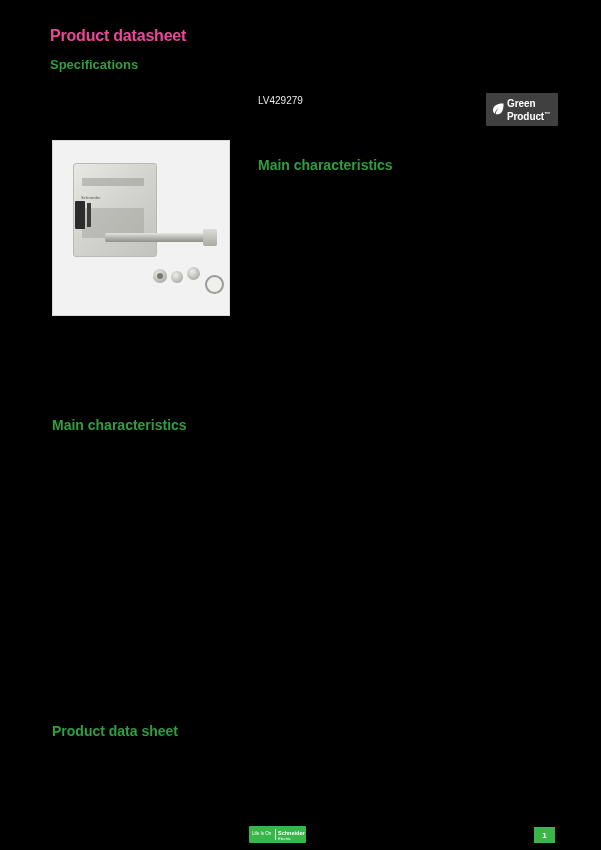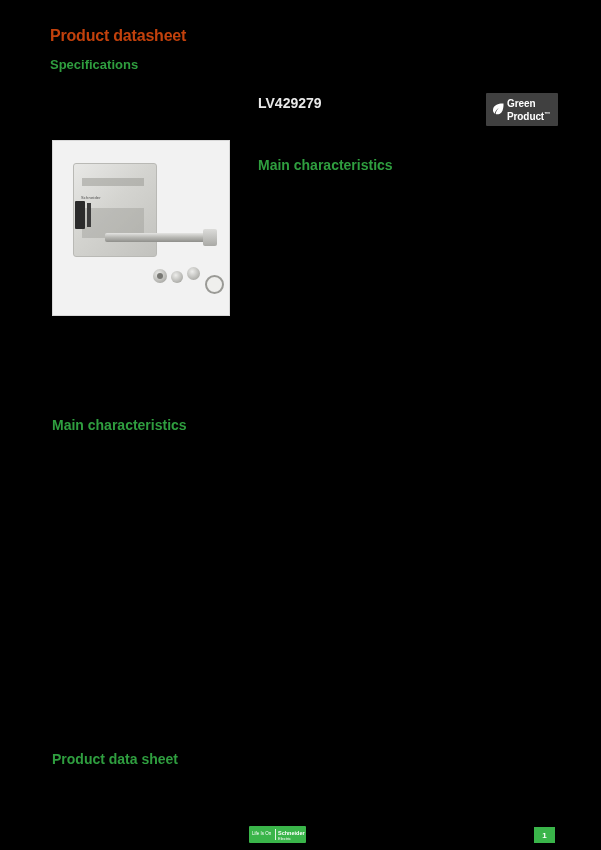--- a/index.html
+++ b/index.html
@@ -24,42 +24,42 @@
     background: #000000;
   }
 
   
   .doc-title {
     position: absolute;
     left: 50px;
     top: 28px;
     font-size: 16px;
     font-weight: bold;
-    color: #c2410c;
+    color: #ec4899;
     letter-spacing: -0.2px;
     line-height: 1.05;
     white-space: nowrap;
   }
   .doc-subtitle {
     position: absolute;
     left: 50px;
     top: 58px;
     font-size: 13px;
     font-weight: bold;
     color: #2f9e3f;
     line-height: 1.1;
     white-space: nowrap;
   }
 
   .ref-code {
     position: absolute;
     left: 258px;
     top: 95px;
-    font-size: 14px;
-    font-weight: bold;
+    font-size: 10px;
+    font-weight: normal;
     color: #e9e9e9;
     white-space: nowrap;
   }
 
   
   .green-premium {
     position: absolute;
     left: 486px;
     top: 93px;
     width: 72px;
@@ -196,21 +196,21 @@
   
   .section-heading {
     position: absolute;
     font-size: 14px;
     font-weight: bold;
     color: #2f9e3f;
     white-space: nowrap;
   }
   .sh-main { left: 258px; top: 157px; }
   .sh-left-1 { left: 52px; top: 417px; }
-  .sh-left-2 { left: 52px; top: 723px; margin-top: 28px; }
+  .sh-left-2 { left: 52px; top: 723px; }
 
   
   .body-block {
     position: absolute;
     color: #0a0a0a;
     font-size: 7px;
     line-height: 9px;
   }
   .bb-right { left: 258px; top: 172px; width: 290px; }
   .bb-left-1 { left: 52px; top: 432px; width: 190px; }

